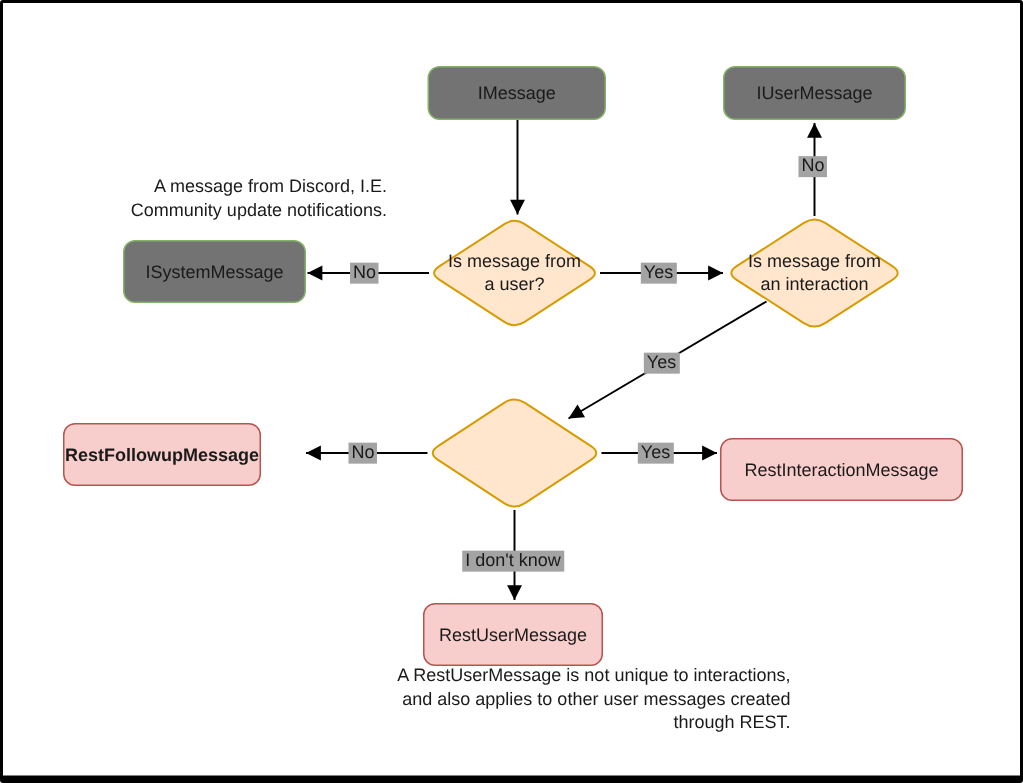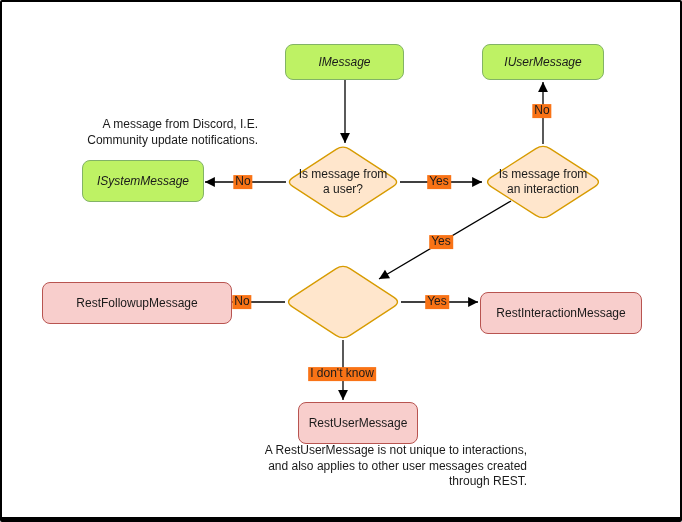--- a/index.html
+++ b/index.html
@@ -32,39 +32,39 @@
     border: 1px solid #000;
     display: flex;
     align-items: center;
     justify-content: center;
     text-align: center;
     font-size: 12px;
     line-height: 1.25;
     color: #1a1a1a;
     z-index: 2;
   }
-  .node.green  { background: #bef264; border-color: #82b366; font-style: italic; }
+  .node.green  { background: #737373; border-color: #82b366; }
   .node.red    { background: #f8cecc; border-color: #b85450; }
   .diamond-label {
     position: absolute;
     display: flex;
     align-items: center;
     justify-content: center;
     text-align: center;
     font-size: 12px;
     line-height: 1.25;
     color: #1a1a1a;
     z-index: 2;
     pointer-events: none;
   }
   .multiline { white-space: pre-line; }
   .edge-label {
     position: absolute;
     transform: translate(-50%, -50%);
-    background: #f97316;
+    background: #a3a3a3;
     padding: 0 2px;
     font-size: 12px;
     line-height: 1.15;
     color: #1a1a1a;
     z-index: 2;
     white-space: nowrap;
   }
   .note {
     position: absolute;
     text-align: right;
@@ -102,27 +102,27 @@
 
   <div class="node green" style="left:283px; top:42px;  width:119px; height:36px;">
     <span>IMessage</span>
   </div>
   <div class="node green" style="left:480px; top:42px;  width:122px; height:36px;">
     <span>IUserMessage</span>
   </div>
   <div class="node green" style="left:80px;  top:158px; width:122px; height:42px;">
     <span>ISystemMessage</span>
   </div>
-  <div class="node red" style="left:40px;  top:280px; width:190px; height:42px;">
+  <div class="node red" style="left:40px;  top:280px; width:132px; height:42px;font-weight:bold;">
     <span>RestFollowupMessage</span>
   </div>
   <div class="node red" style="left:478px; top:280px; width:162px; height:42px;margin-top:10px;">
     <span>RestInteractionMessage</span>
   </div>
-  <div class="node red" style="left:296px; top:400px; width:120px; height:42px;align-items:center;">
+  <div class="node red" style="left:280px; top:400px; width:120px; height:42px;align-items:center;">
     <span>RestUserMessage</span>
   </div>
 
   <div class="diamond-label multiline" style="left:284px; top:143px; width:114px; height:74px;">Is message from
 a user?</div>
   <div class="diamond-label multiline" style="left:482px; top:142px; width:118px; height:76px;">Is message from
 an interaction</div>
 
   <div class="edge-label" style="left:241px; top:180px;">No</div>
   <div class="edge-label" style="left:437px; top:180px;">Yes</div>

